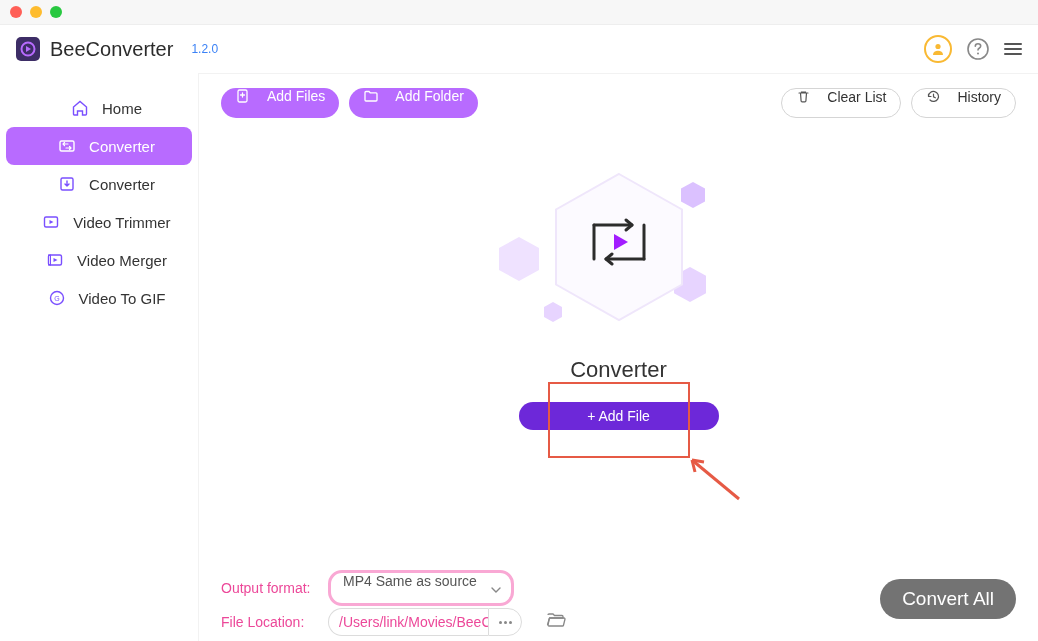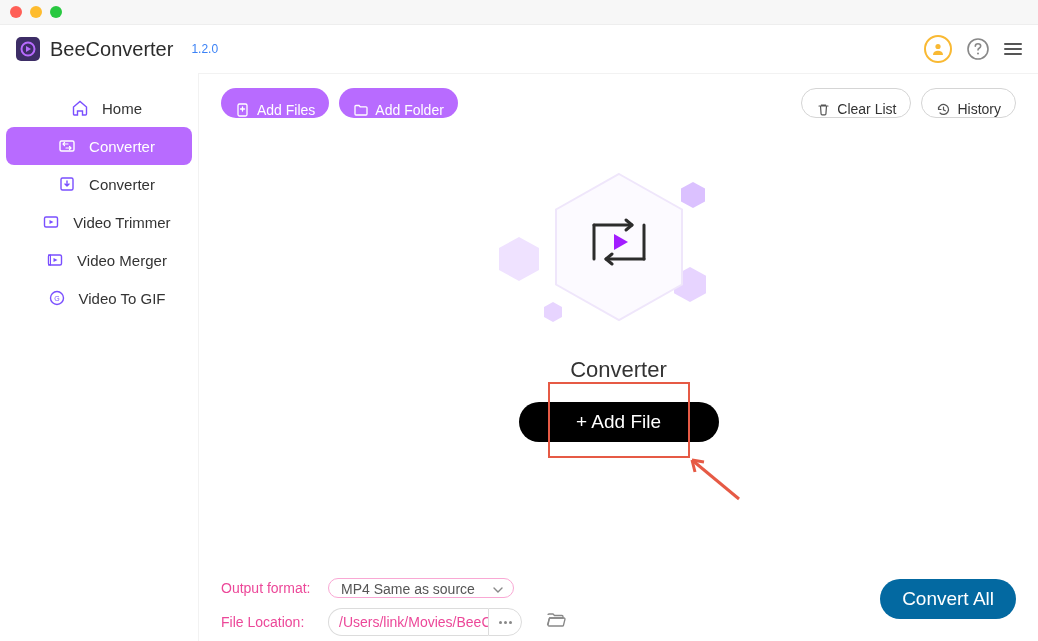--- a/index.html
+++ b/index.html
@@ -26,45 +26,45 @@
   .sidebar{width:198px; background:#fff; padding-top:16px;}
   .s-item{height:38px; margin:0 6px 0 6px; border-radius:8px; display:flex; align-items:center; padding-left:14px; cursor:pointer;justify-content:center;}
   .s-item + .s-item{margin-top:0;}
   .s-item .s-icon{width:20px;height:20px;margin-right:12px;display:flex;align-items:center;justify-content:center;}
   .s-item .s-label{font-size:15px;color:#333;}
   .s-item.active{background:#b86bff;}
   .s-item.active .s-label{color:#fff;}
   .main{flex:1; position:relative; background:#fff; border-left:1px solid #f2f2f2; border-top:1px solid #f2f2f2; display:flex; flex-direction:column;}
   
   .toolbar{height:58px; display:flex; align-items:center; padding:0 22px; gap:10px;}
-  .pill{height:30px;border-radius:15px;display:flex;align-items:flex-end;padding:0 14px;font-size:14px;cursor:pointer;gap:6px;}
+  .pill{height:30px;border-radius:15px;display:flex;align-items:flex-start;padding:0 14px;font-size:14px;cursor:pointer;gap:16px;}
   .pill.purple{background:#b86bff;color:#fff;}
   .pill.outline{background:#fff;border:1px solid #d5d5d5;color:#333;}
   .tspacer{flex:1;}
   
   .center{flex:1; position:relative;}
   .illus{position:absolute; left:50%; top:40px; transform:translateX(-50%); width:220px; height:160px;}
   .hex{position:absolute;}
   .hex svg{display:block;}
   .c-title{position:absolute; left:50%; top:225px; transform:translateX(-50%); font-size:22px; color:#333;}
-  .add-btn{position:absolute; left:50%; top:270px; transform:translateX(-50%); width:200px; height:40px; border-radius:20px; background:#000000; color:#fff; font-size:19px; display:flex; align-items:center; justify-content:center; cursor:pointer;}
+  .add-btn{position:absolute; left:50%; top:270px; transform:translateX(-50%); width:200px; height:28px; border-radius:20px; background:#6d28d9; color:#fff; font-size:14px; display:flex; align-items:center; justify-content:center; cursor:pointer;}
   .hl-box{position:absolute; left:50%; top:250px; transform:translateX(-50%); width:142px; height:76px; border:2px solid #e65a45; pointer-events:none;}
   .arrow{position:absolute; left:calc(50% + 65px); top:322px;}
   
   .footer{height:80px; padding:10px 22px 0 22px; font-size:14px;}
   .frow{display:flex;align-items:center;gap:12px;height:34px;}
   .flabel{color:#ec4899; width:95px;}
-  .fselect{position:relative; height:20px; border:1px solid #f9a8d4; border-radius:14px; padding:0 28px 0 12px; display:flex; align-items:flex-end; color:#555; min-width:186px; cursor:pointer;}
+  .fselect{position:relative; height:36px; border:3px solid #f9a8d4; border-radius:14px; padding:0 28px 0 12px; display:flex; align-items:flex-start; color:#555; min-width:186px; cursor:pointer;}
   .fselect .chev{position:absolute; right:10px; top:50%; transform:translateY(-50%);}
   .fjoin{display:flex;align-items:center;}
   .ftext{height:28px;border:1px solid #dcdcdc;border-radius:14px 0 0 14px;padding:0 10px;display:flex;align-items:center;color:#ec4899;width:160px;white-space:nowrap;overflow:hidden;border-right:none;}
   .fmore{height:28px;width:34px;border:1px solid #dcdcdc;border-radius:0 14px 14px 0;display:flex;align-items:center;justify-content:center;gap:2px;cursor:pointer;}
   .fmore .d{width:3px;height:3px;border-radius:50%;background:#888;}
   .foldericon{margin-left:12px;cursor:pointer;}
-  .convertall{position:absolute; right:22px; bottom:22px; height:40px; padding:12px 22px; border-radius:20px; background:#0369a1; color:#fff; font-size:19px; display:flex; align-items:center; justify-content:center; cursor:default;}
+  .convertall{position:absolute; right:22px; bottom:22px; height:40px; padding:12px 22px; border-radius:20px; background:#737373; color:#fff; font-size:19px; display:flex; align-items:center; justify-content:center; cursor:default;}
 </style>
 </head>
 <body>
 
 <div class="titlebar">
   <div class="tl-dot tl-red"></div>
   <div class="tl-dot tl-yel"></div>
   <div class="tl-dot tl-grn"></div>
 </div>
 

